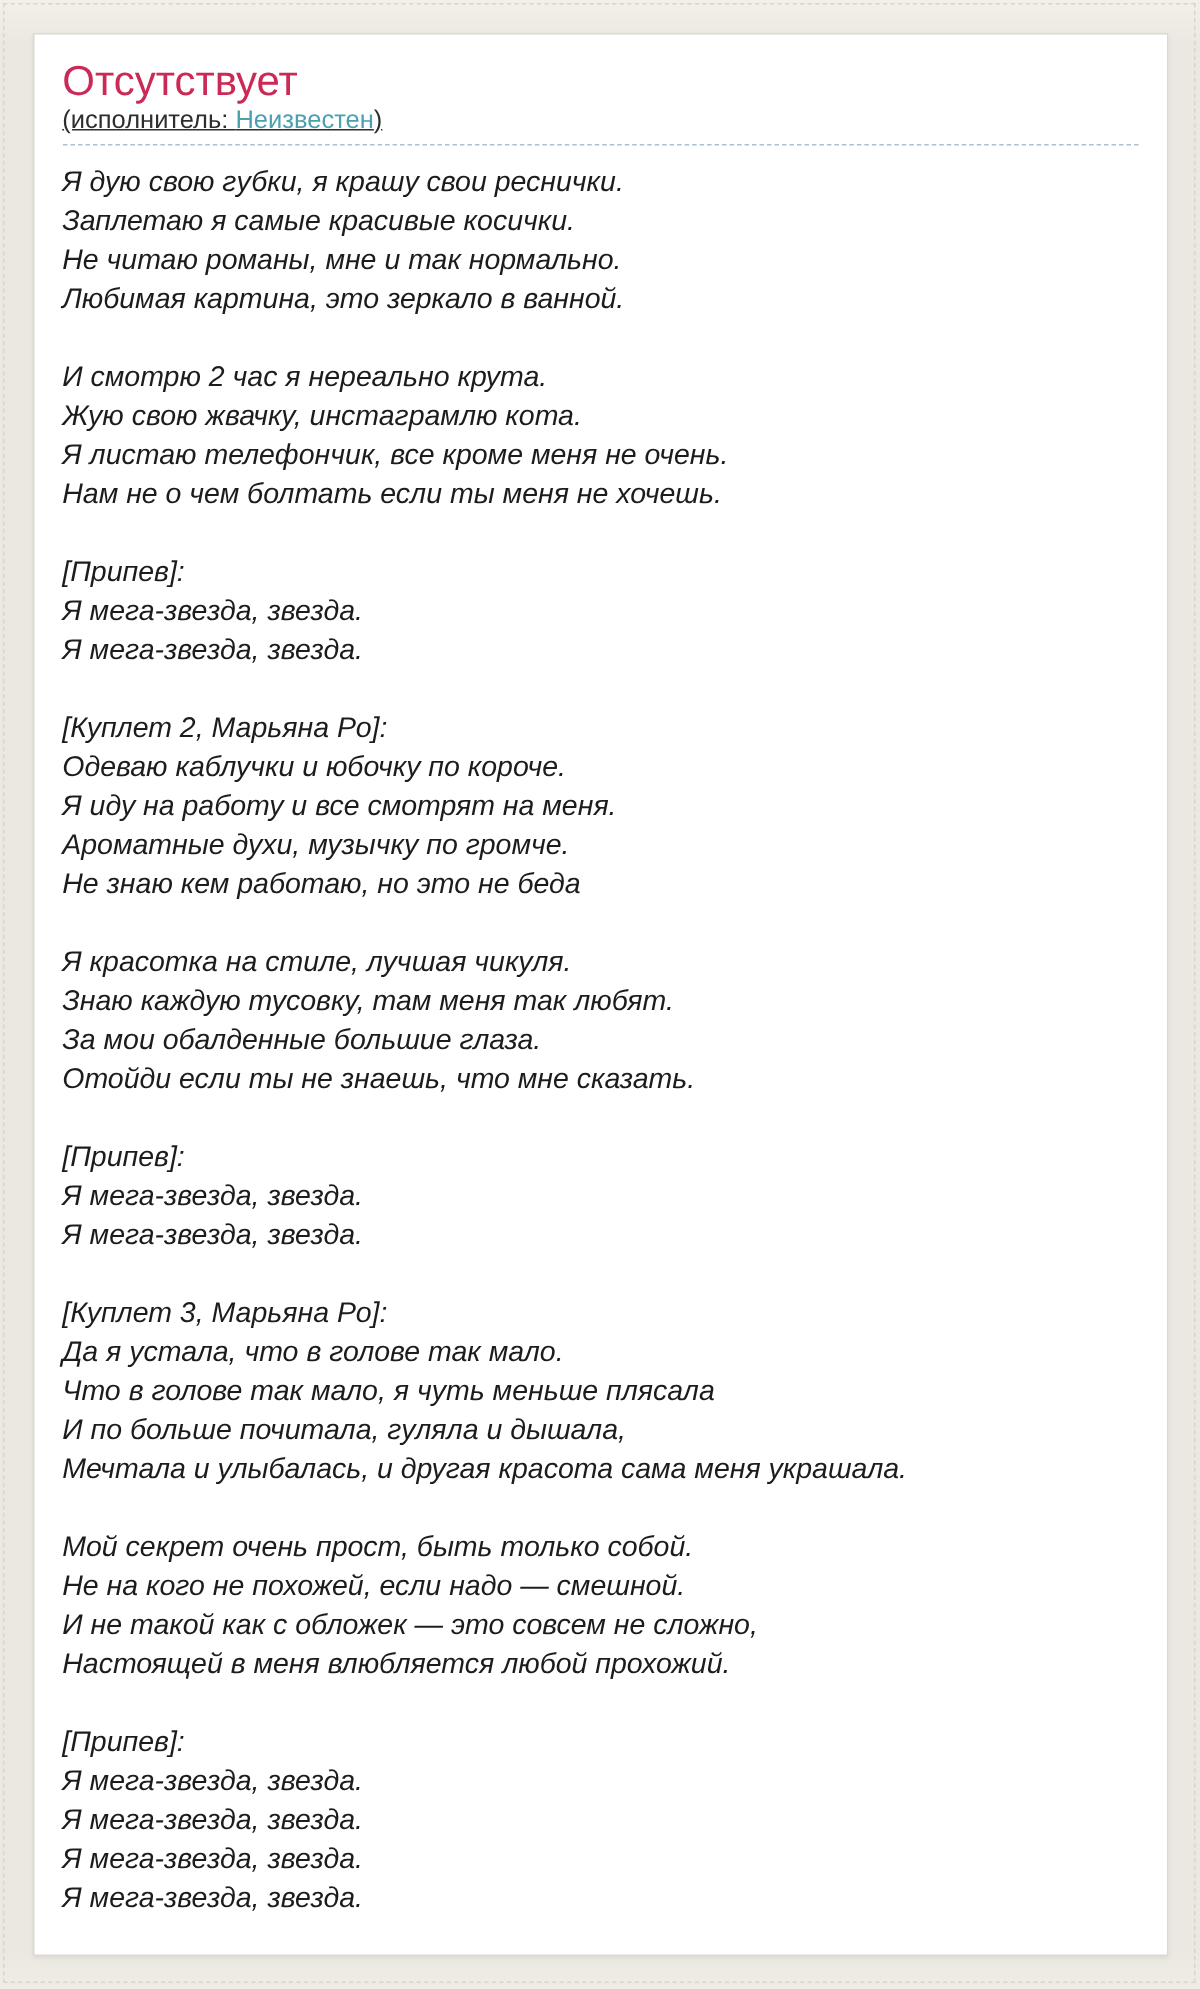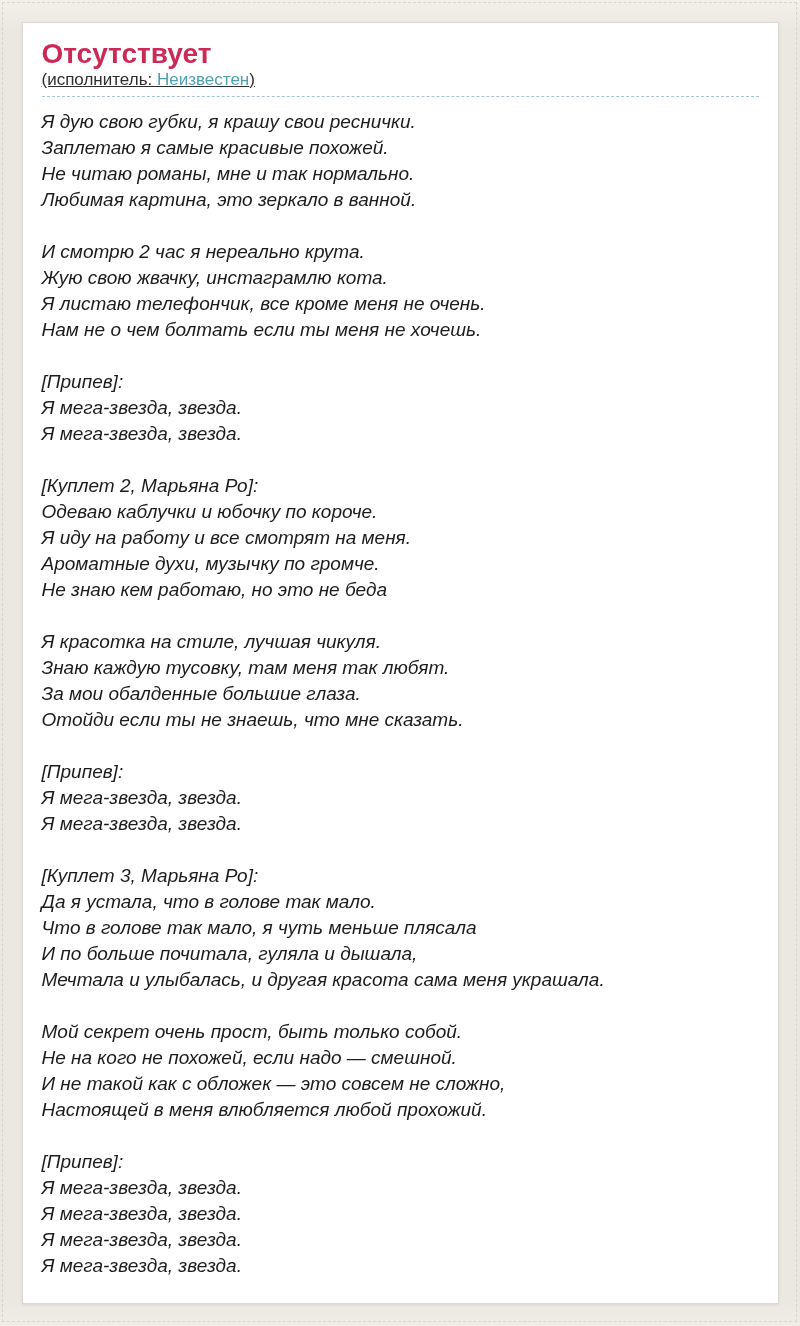--- a/index.html
+++ b/index.html
@@ -31,21 +31,21 @@
     width: 717px;
     margin: 22px auto 0;
     padding: 16px 19px 24px;
     background: var(--card-bg, #ffffff);
     border: 1px solid #dcd8d2;
     box-shadow: 0 1px 3px rgba(0,0,0,0.07);
   }
   .song-title {
     margin: 0;
     font-size: 28px;
-    font-weight: 700;
+    font-weight: 400;
     line-height: 29px;
     color: var(--title-color, #cb2a56);
   }
   .artist-line {
     margin-top: 2px;
     font-size: 17px;
     line-height: 20px;
     color: #2e2e2e;
     padding-bottom: 6px;
     border-bottom: 1px dashed var(--separator-color, #a9c2d1);
@@ -80,21 +80,21 @@
 
 <div class="card">
   <div>
     <h1 class="song-title">Отсутствует</h1>
     <div class="artist-line"><span>(исполнитель: </span><a class="artist-link">Неизвестен</a><span>)</span></div>
   </div>
 
   <div class="lyrics">
       <div class="stanza">
         <div class="line">Я дую свою губки, я крашу свои реснички.</div>
-        <div class="line">Заплетаю я самые красивые похожей.</div>
+        <div class="line">Заплетаю я самые красивые косички.</div>
         <div class="line">Не читаю романы, мне и так нормально.</div>
         <div class="line">Любимая картина, это зеркало в ванной.</div>
       </div>
       <div class="stanza">
         <div class="line">И смотрю 2 час я нереально крута.</div>
         <div class="line">Жую свою жвачку, инстаграмлю кота.</div>
         <div class="line">Я листаю телефончик, все кроме меня не очень.</div>
         <div class="line">Нам не о чем болтать если ты меня не хочешь.</div>
       </div>
       <div class="stanza">

